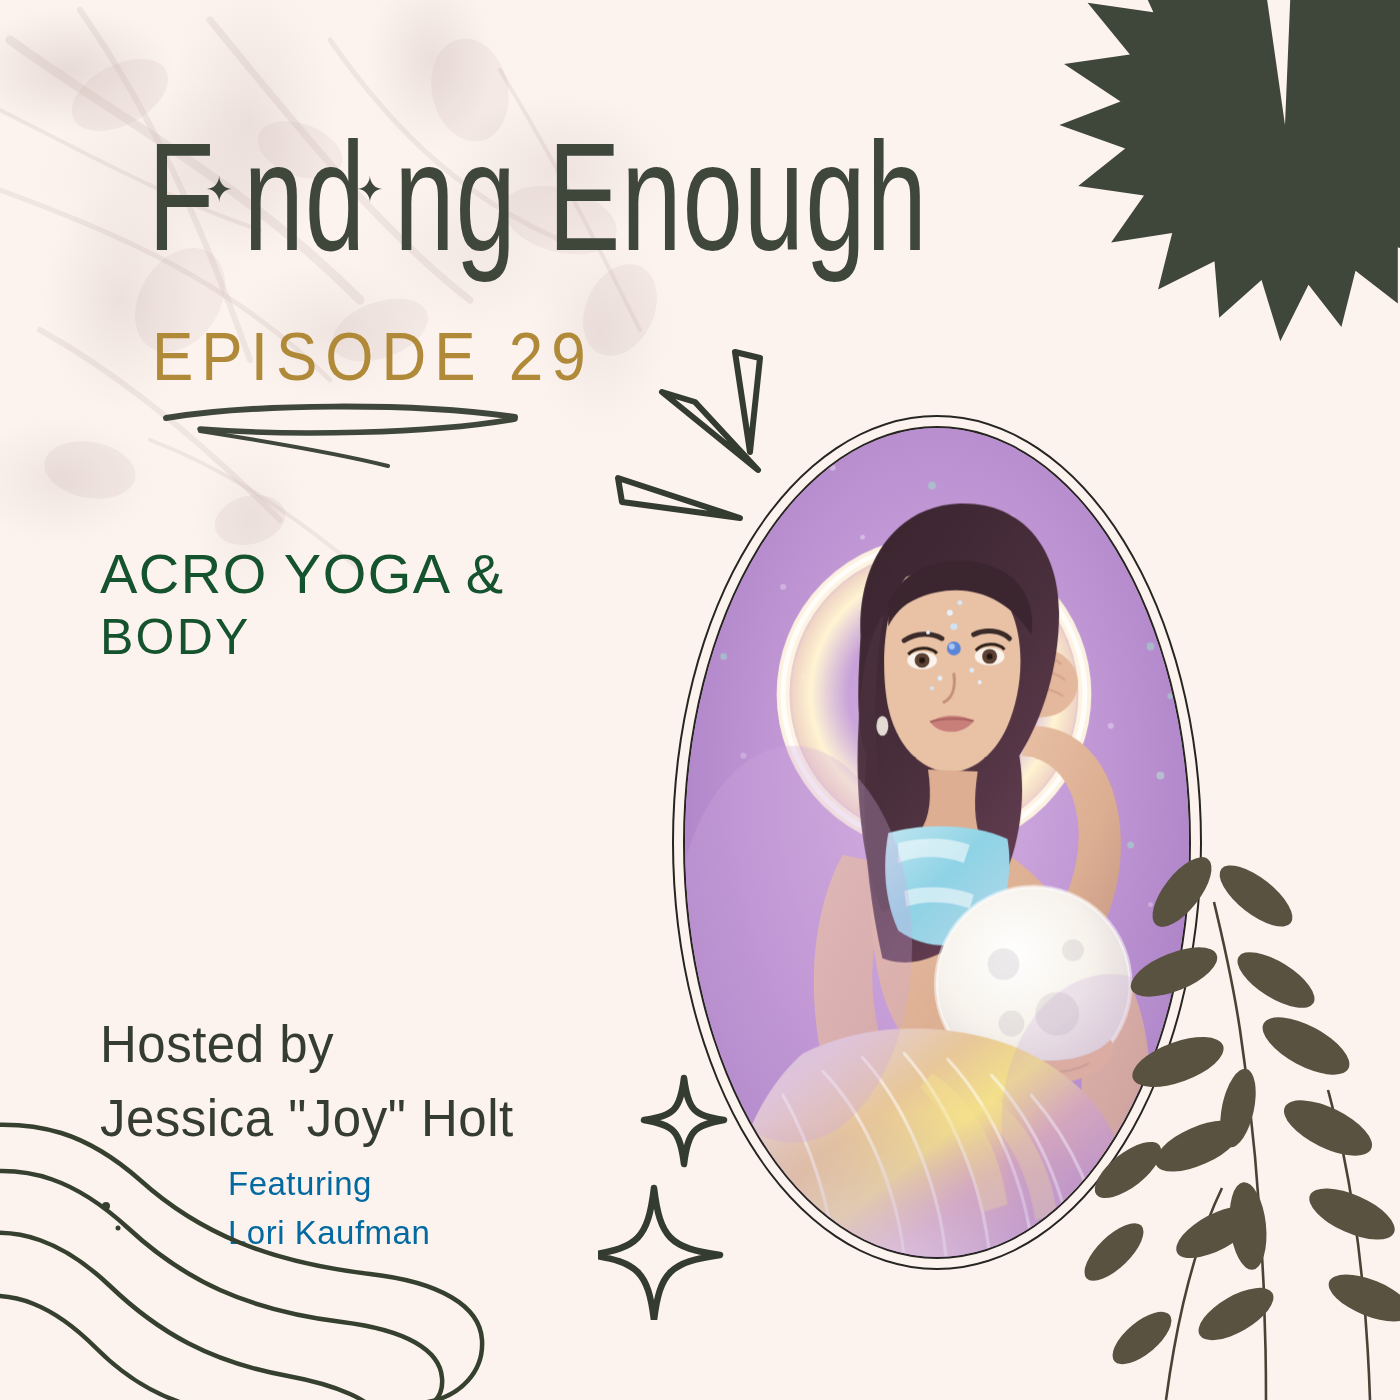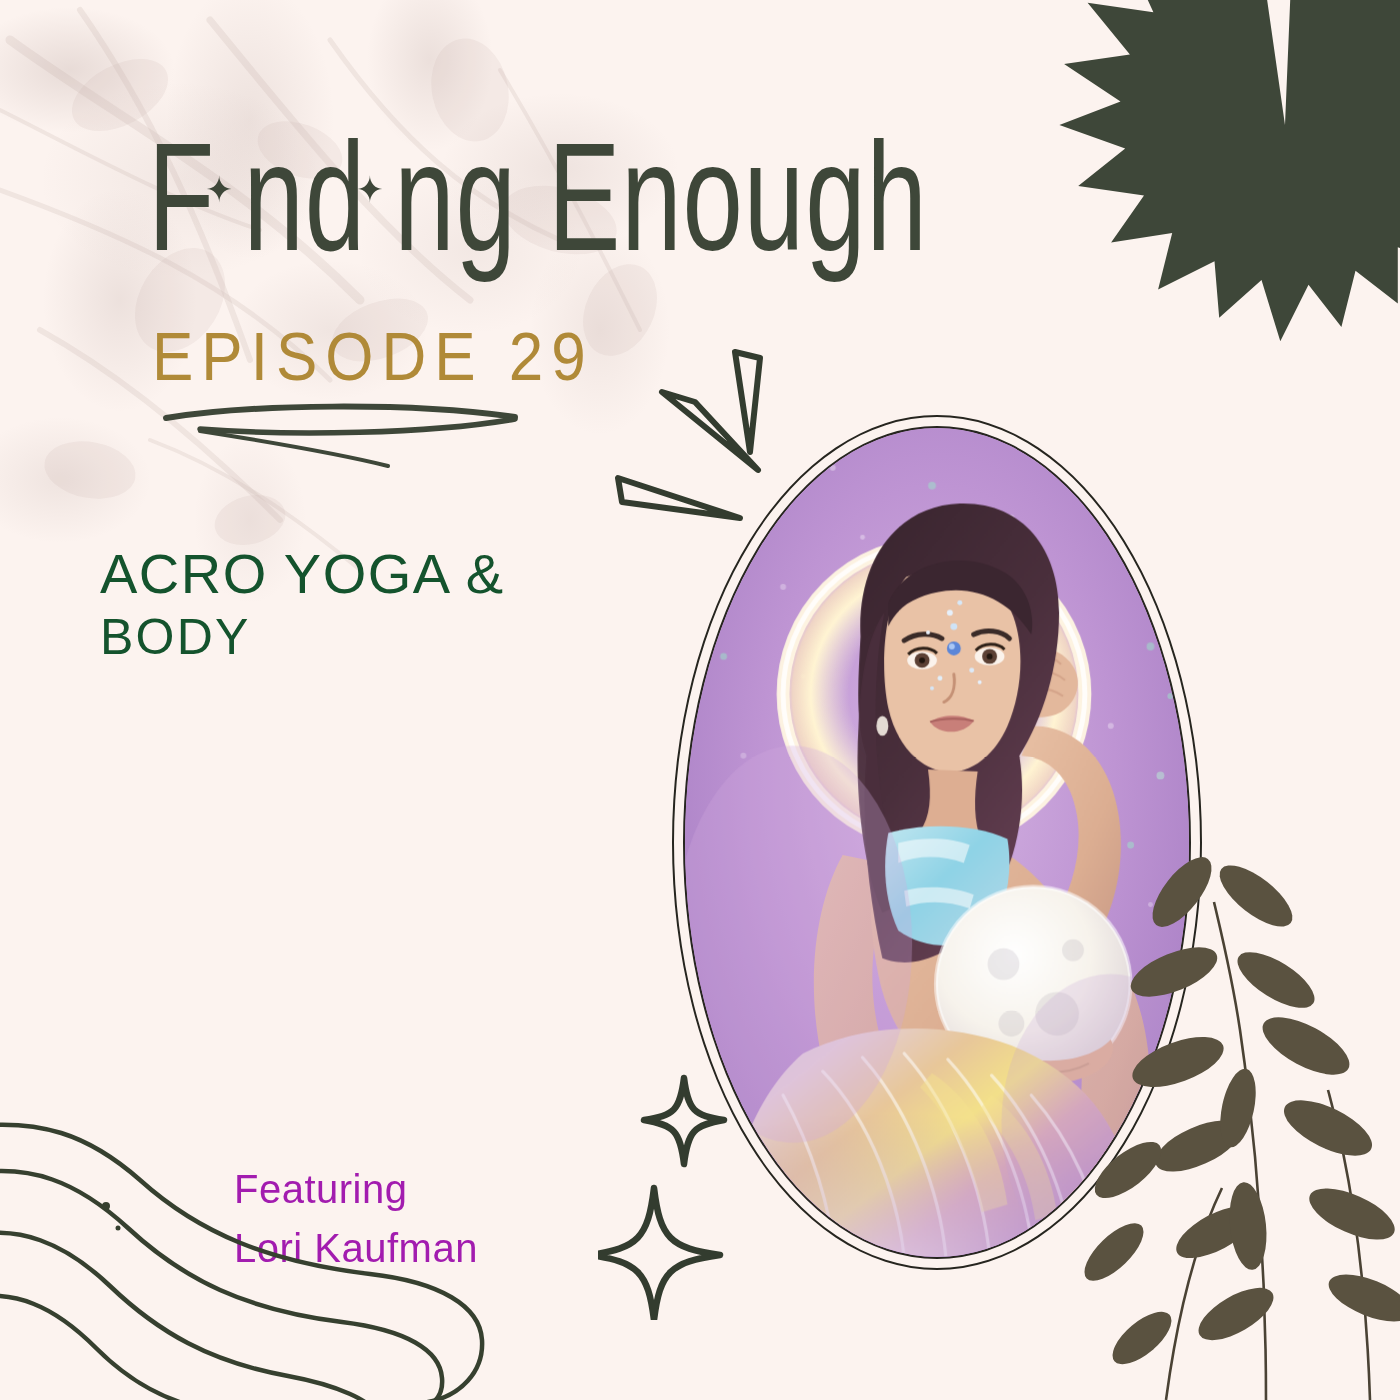--- a/index.html
+++ b/index.html
@@ -79,23 +79,23 @@
   .ep-title .big { font-size:56px; letter-spacing:1.5px; }
 
   
   .hosted {
     position:absolute; left:100px; top:1008px;
     color:#353D31;
     font-size:51px; font-weight:400; line-height:1.45;
     letter-spacing:.5px;
   }
   .featuring {
-    position:absolute; left:234px; top:1160px;
-    color:#a21caf;
-    font-size:40px; font-weight:400; line-height:1.48;
+    position:absolute; left:228px; top:1160px;
+    color:#0369a1;
+    font-size:33px; font-weight:400; line-height:1.48;
     letter-spacing:.5px;
   }
 
   
   .photo-wrap { position:absolute; left:672px; top:415px; width:530px; height:855px; }
   .oval-outer {
     position:absolute; inset:0;
     border:2.5px solid #26251F;
     border-radius:50%;
   }
@@ -169,20 +169,24 @@
       <path d="M355 21 C 270 36, 130 38, 40 31" stroke-width="5.5"></path>
       <path d="M40 33 C 110 44, 180 56, 228 68" stroke-width="4"></path>
     </g>
   </svg>
 
   <div class="ep-title">
     <div class="big">ACRO YOGA &amp;</div>
     <div>BODY</div>
   </div>
 
+  <div class="hosted">
+    <div>Hosted by</div>
+    <div>Jessica "Joy" Holt</div>
+  </div>
 
   <div class="featuring">
     <div>Featuring</div>
     <div>Lori Kaufman</div>
   </div>
 
   <svg class="rays" viewBox="0 0 230 230">
     <g fill="none" stroke="#333C2F" stroke-width="6" stroke-linejoin="round">
       <path d="M135 22 L 160 28 L 150 122 Z"></path>
       <path d="M62 62 L 95 72 L 158 140 Z"></path>

